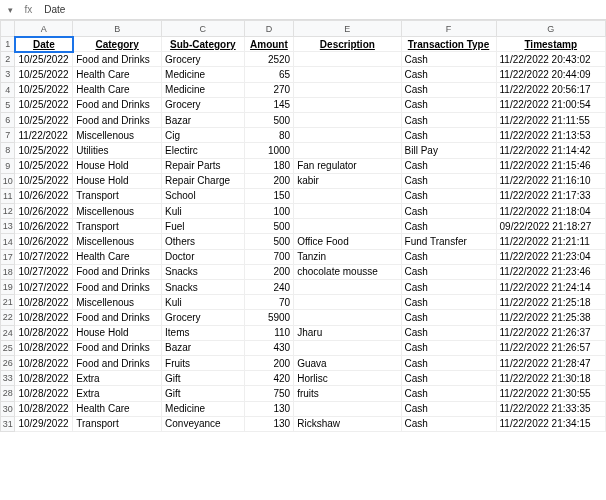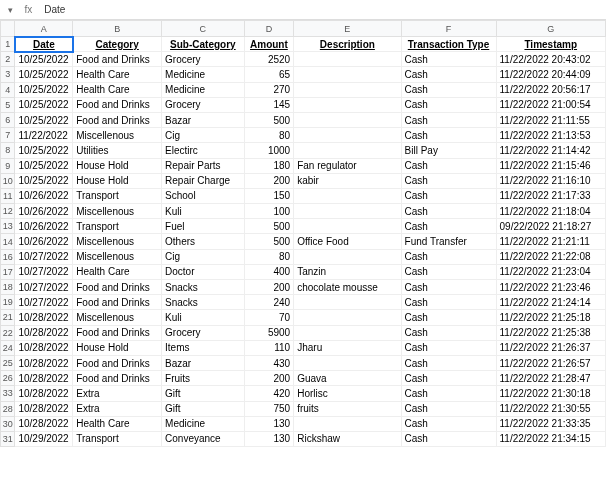--- a/index.html
+++ b/index.html
@@ -259,35 +259,25 @@
         <td class="rownum">14</td>
         <td>10/26/2022</td>
         <td>Miscellenous</td>
         <td>Others</td>
         <td class="num">500</td>
         <td>Office Food</td>
         <td>Fund Transfer</td>
         <td>11/22/2022 21:21:11</td>
       </tr>
       <tr>
-        <td class="rownum">16</td>
-        <td>10/27/2022</td>
-        <td>Miscellenous</td>
-        <td>Cig</td>
-        <td class="num">80</td>
-        <td></td>
-        <td>Cash</td>
-        <td>11/22/2022 21:22:08</td>
-      </tr>
-      <tr>
         <td class="rownum">17</td>
         <td>10/27/2022</td>
         <td>Health Care</td>
         <td>Doctor</td>
-        <td class="num">400</td>
+        <td class="num">700</td>
         <td>Tanzin</td>
         <td>Cash</td>
         <td>11/22/2022 21:23:04</td>
       </tr>
       <tr>
         <td class="rownum">18</td>
         <td>10/27/2022</td>
         <td>Food and Drinks</td>
         <td>Snacks</td>
         <td class="num">200</td>

